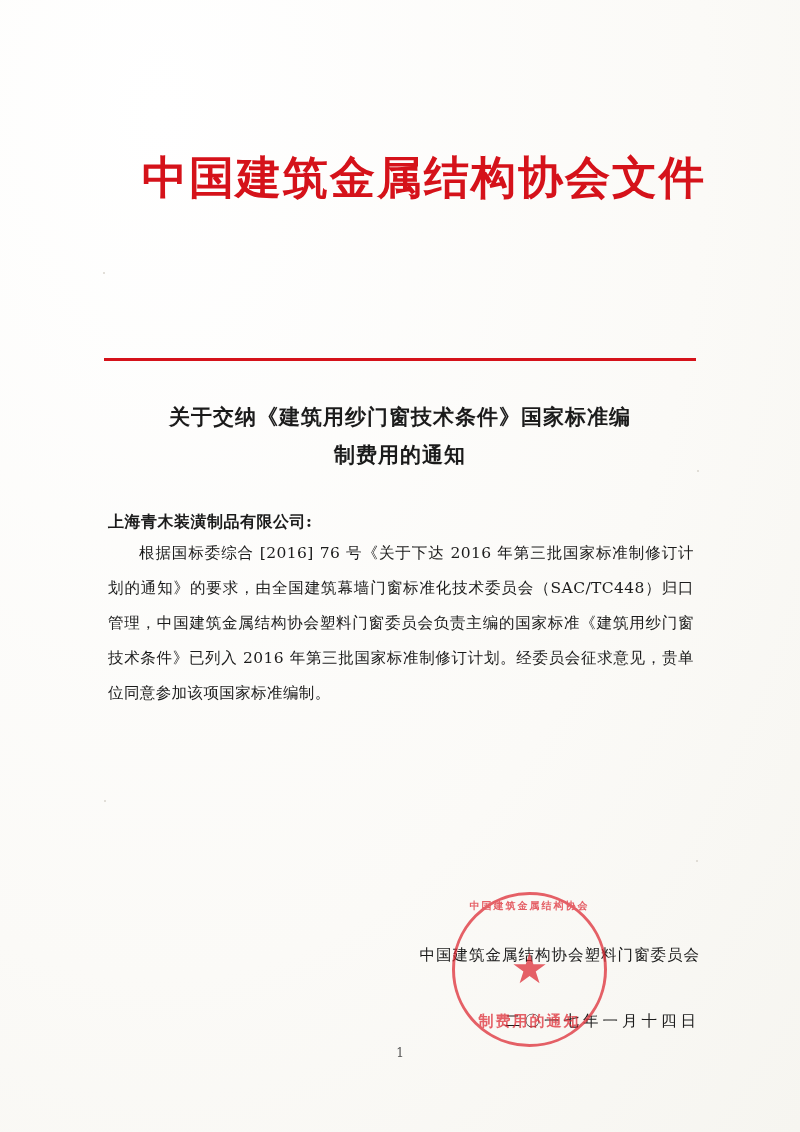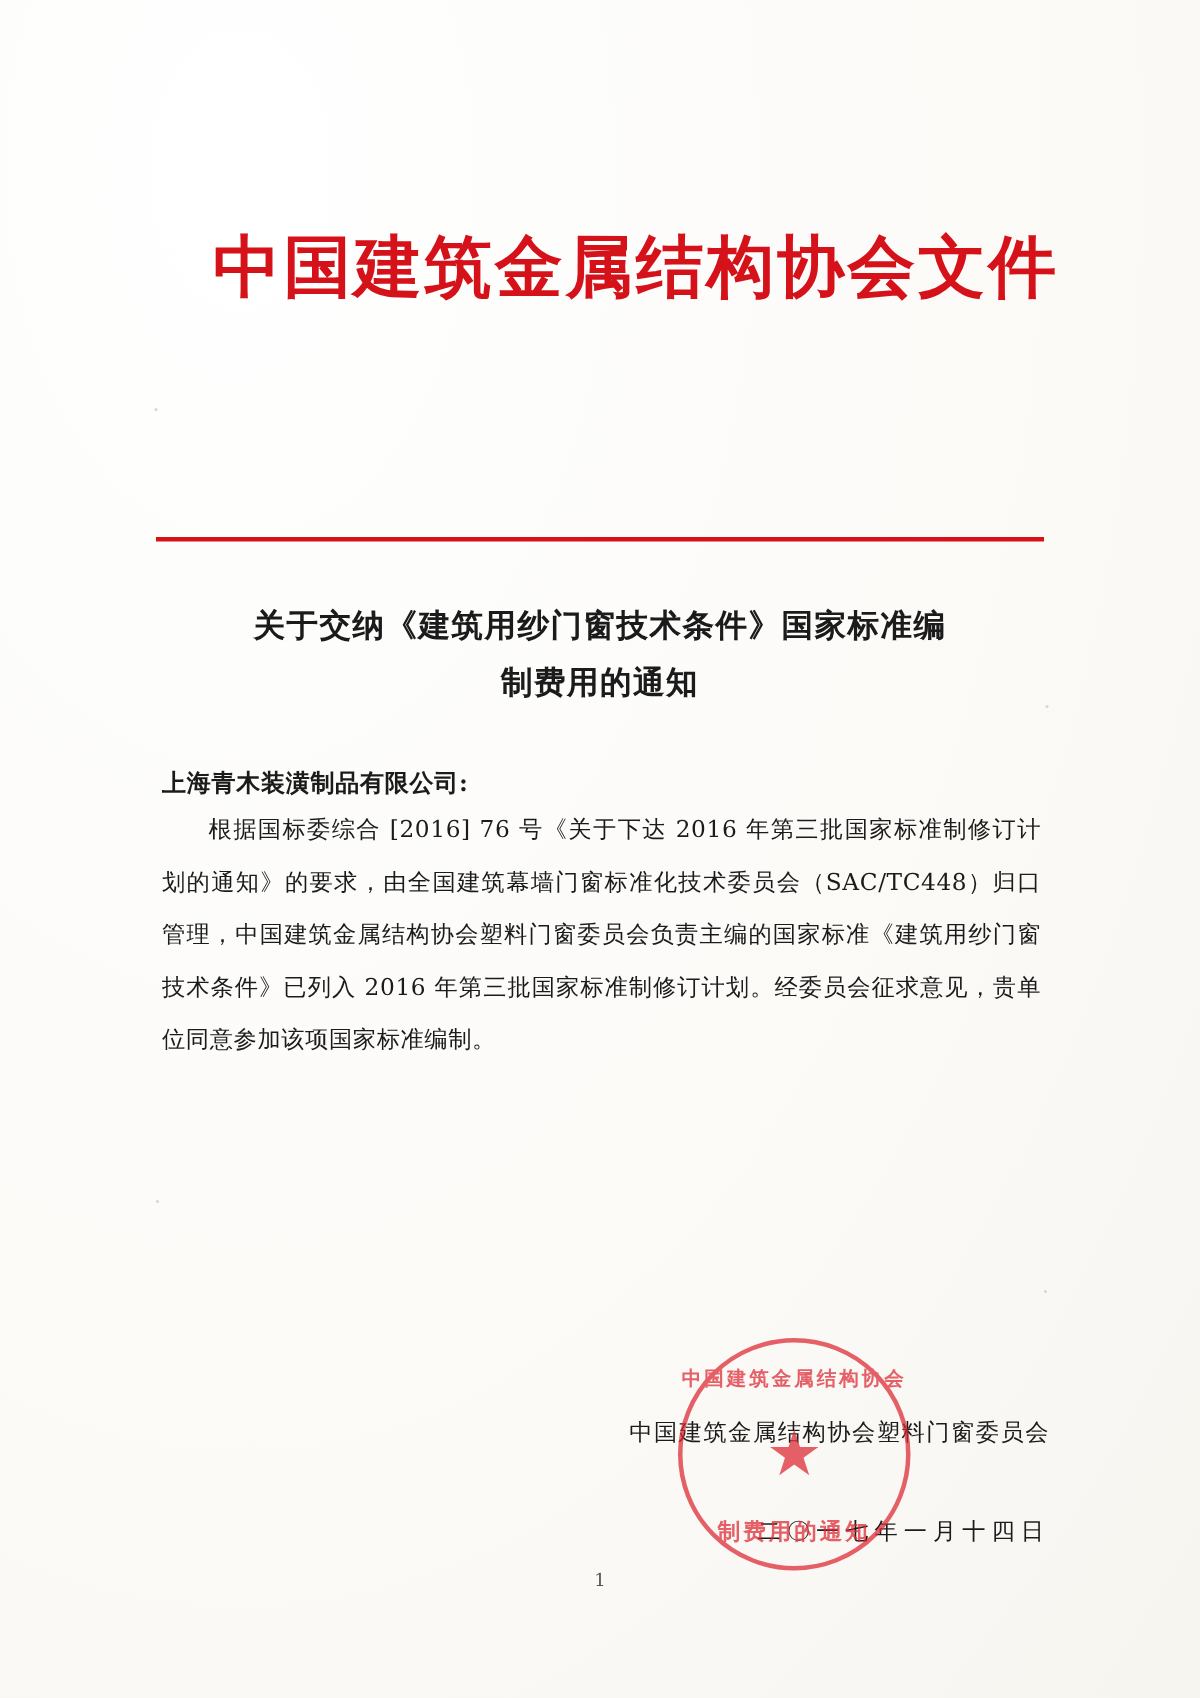--- a/index.html
+++ b/index.html
@@ -156,22 +156,22 @@
     position: absolute;
     left: 0;
     right: 0;
     text-align: center;
     color: #dd2630;
     font-family: "DejaVu Serif", "Liberation Serif", serif;
     font-weight: bold;
     letter-spacing: 2px;
   }
   .seal-top-text {
-    top: 18px;
-    font-size: 13px;
+    top: 7px;
+    font-size: 10px;
   }
   .seal-bottom-text {
     bottom: 16px;
     font-size: 15px;
   }
 
   .page-number {
     position: absolute;
     left: 0;
     right: 0;

